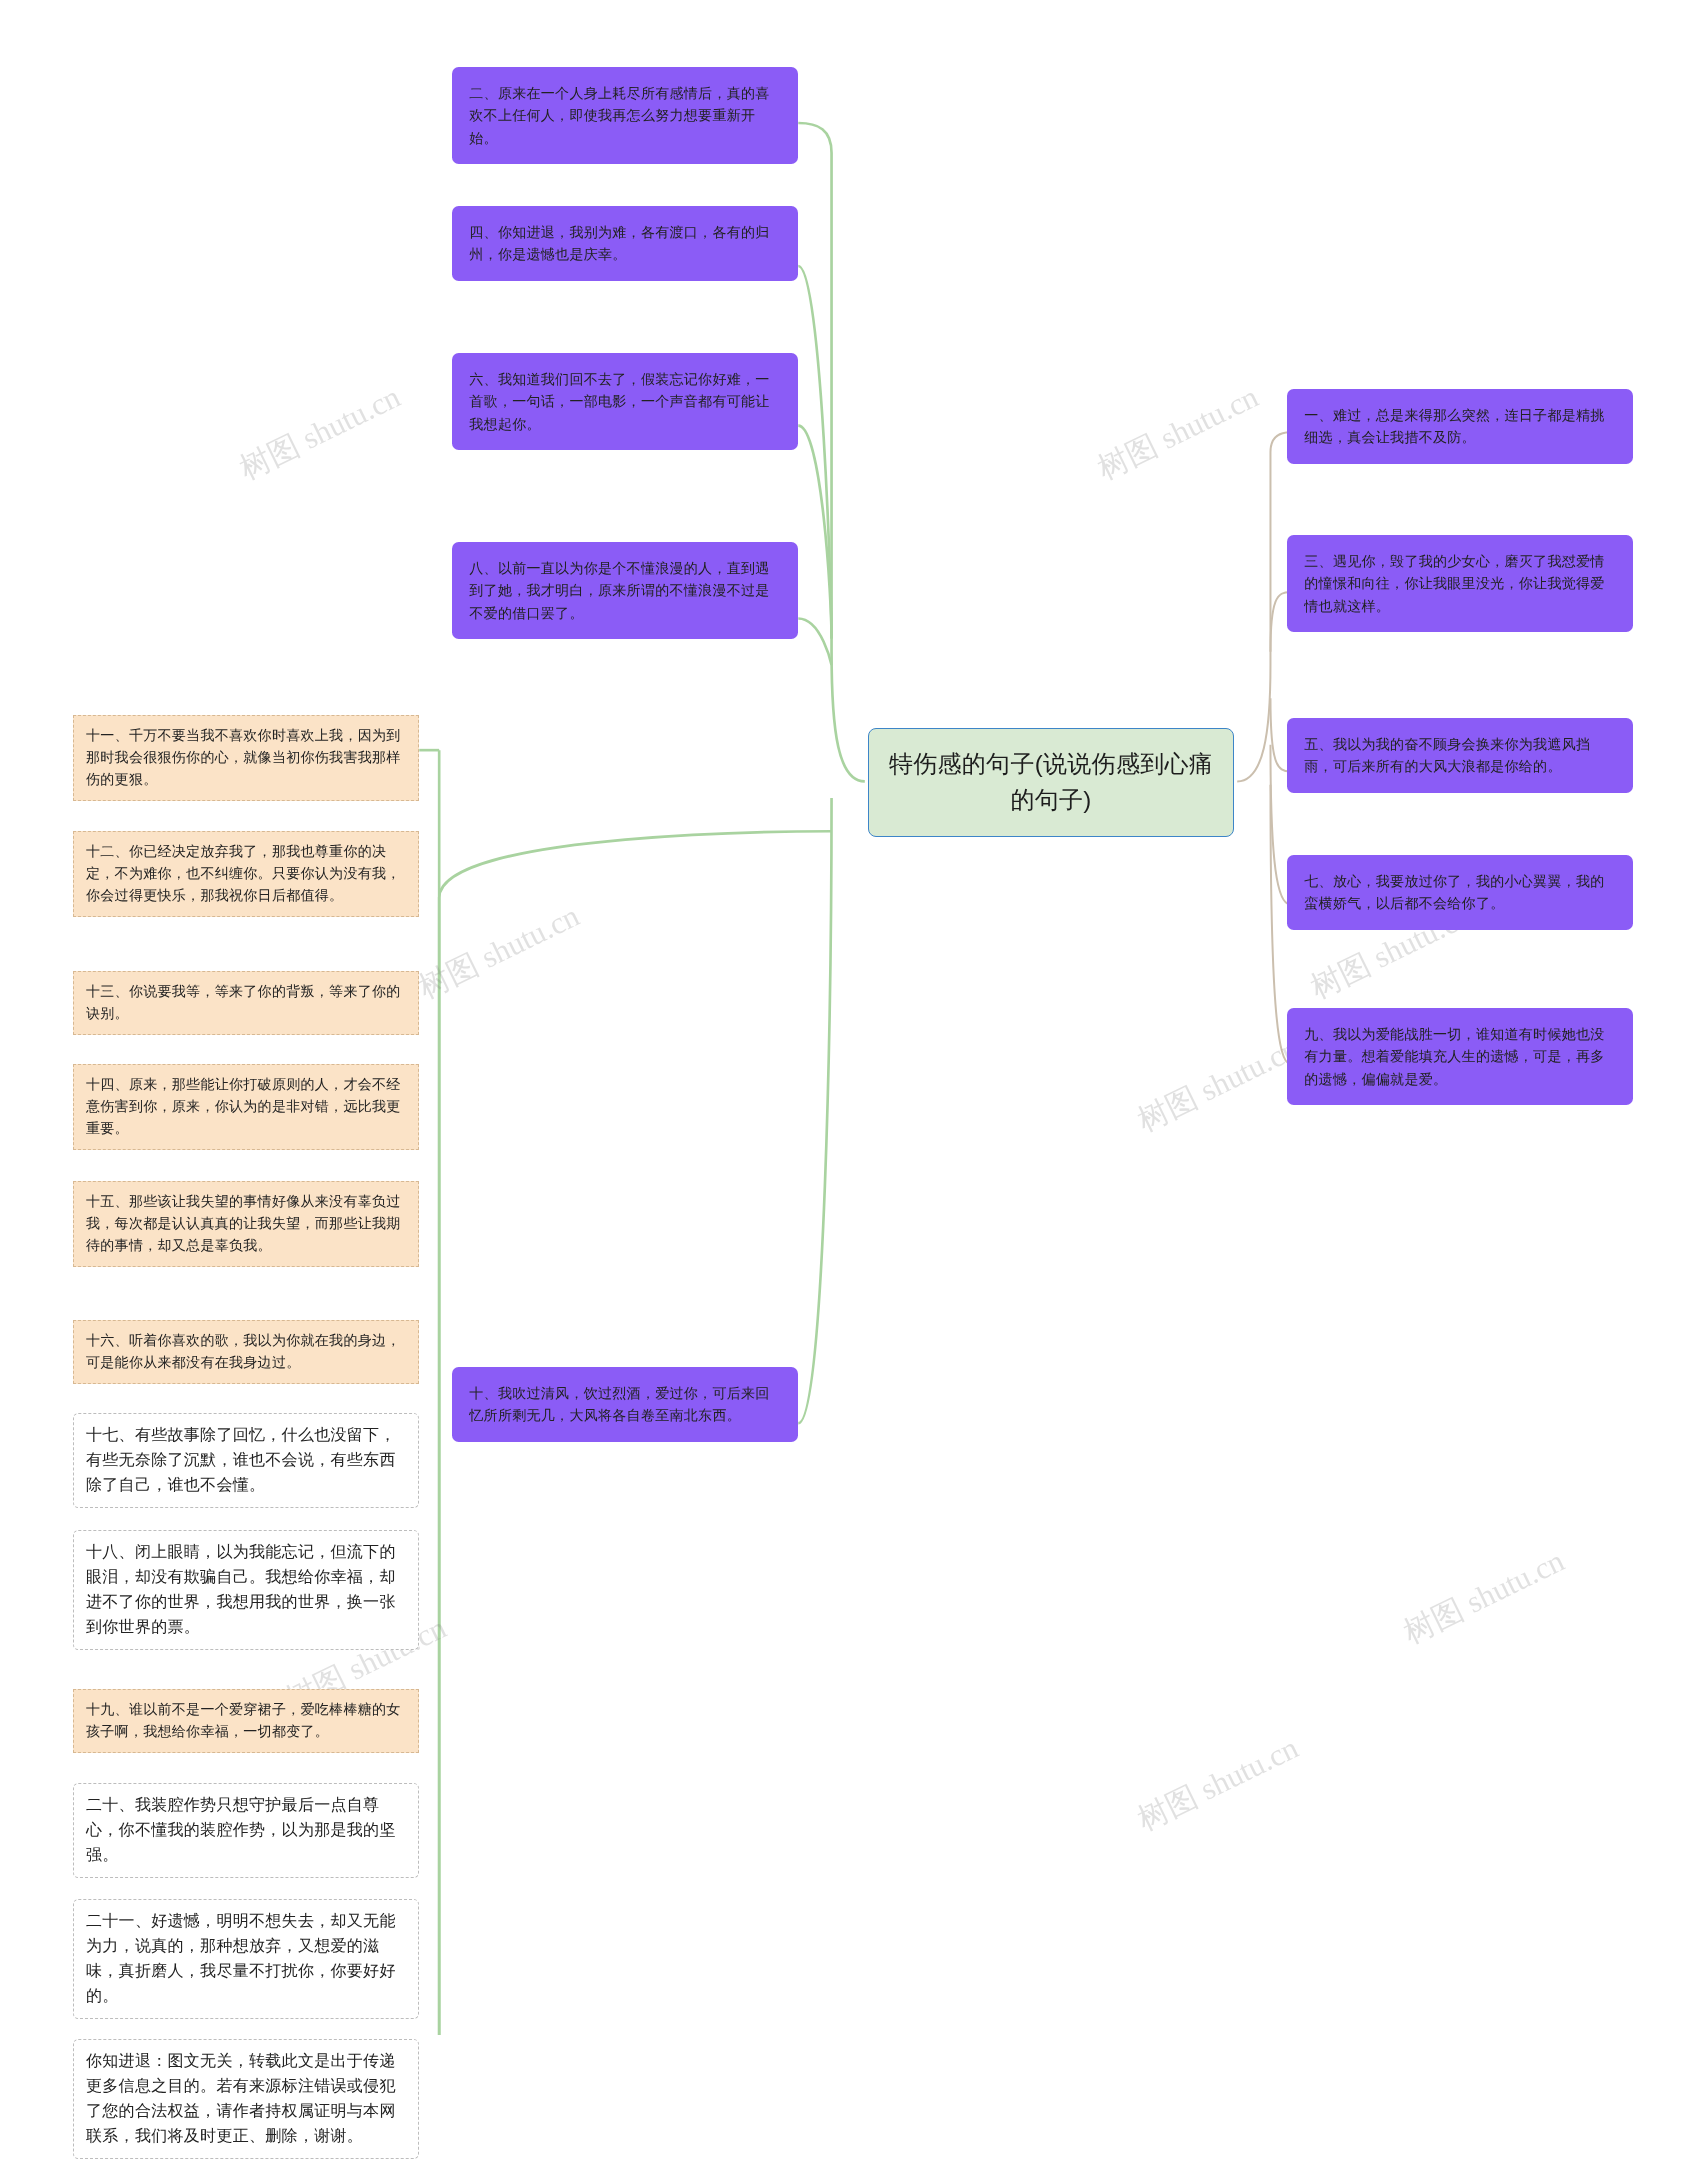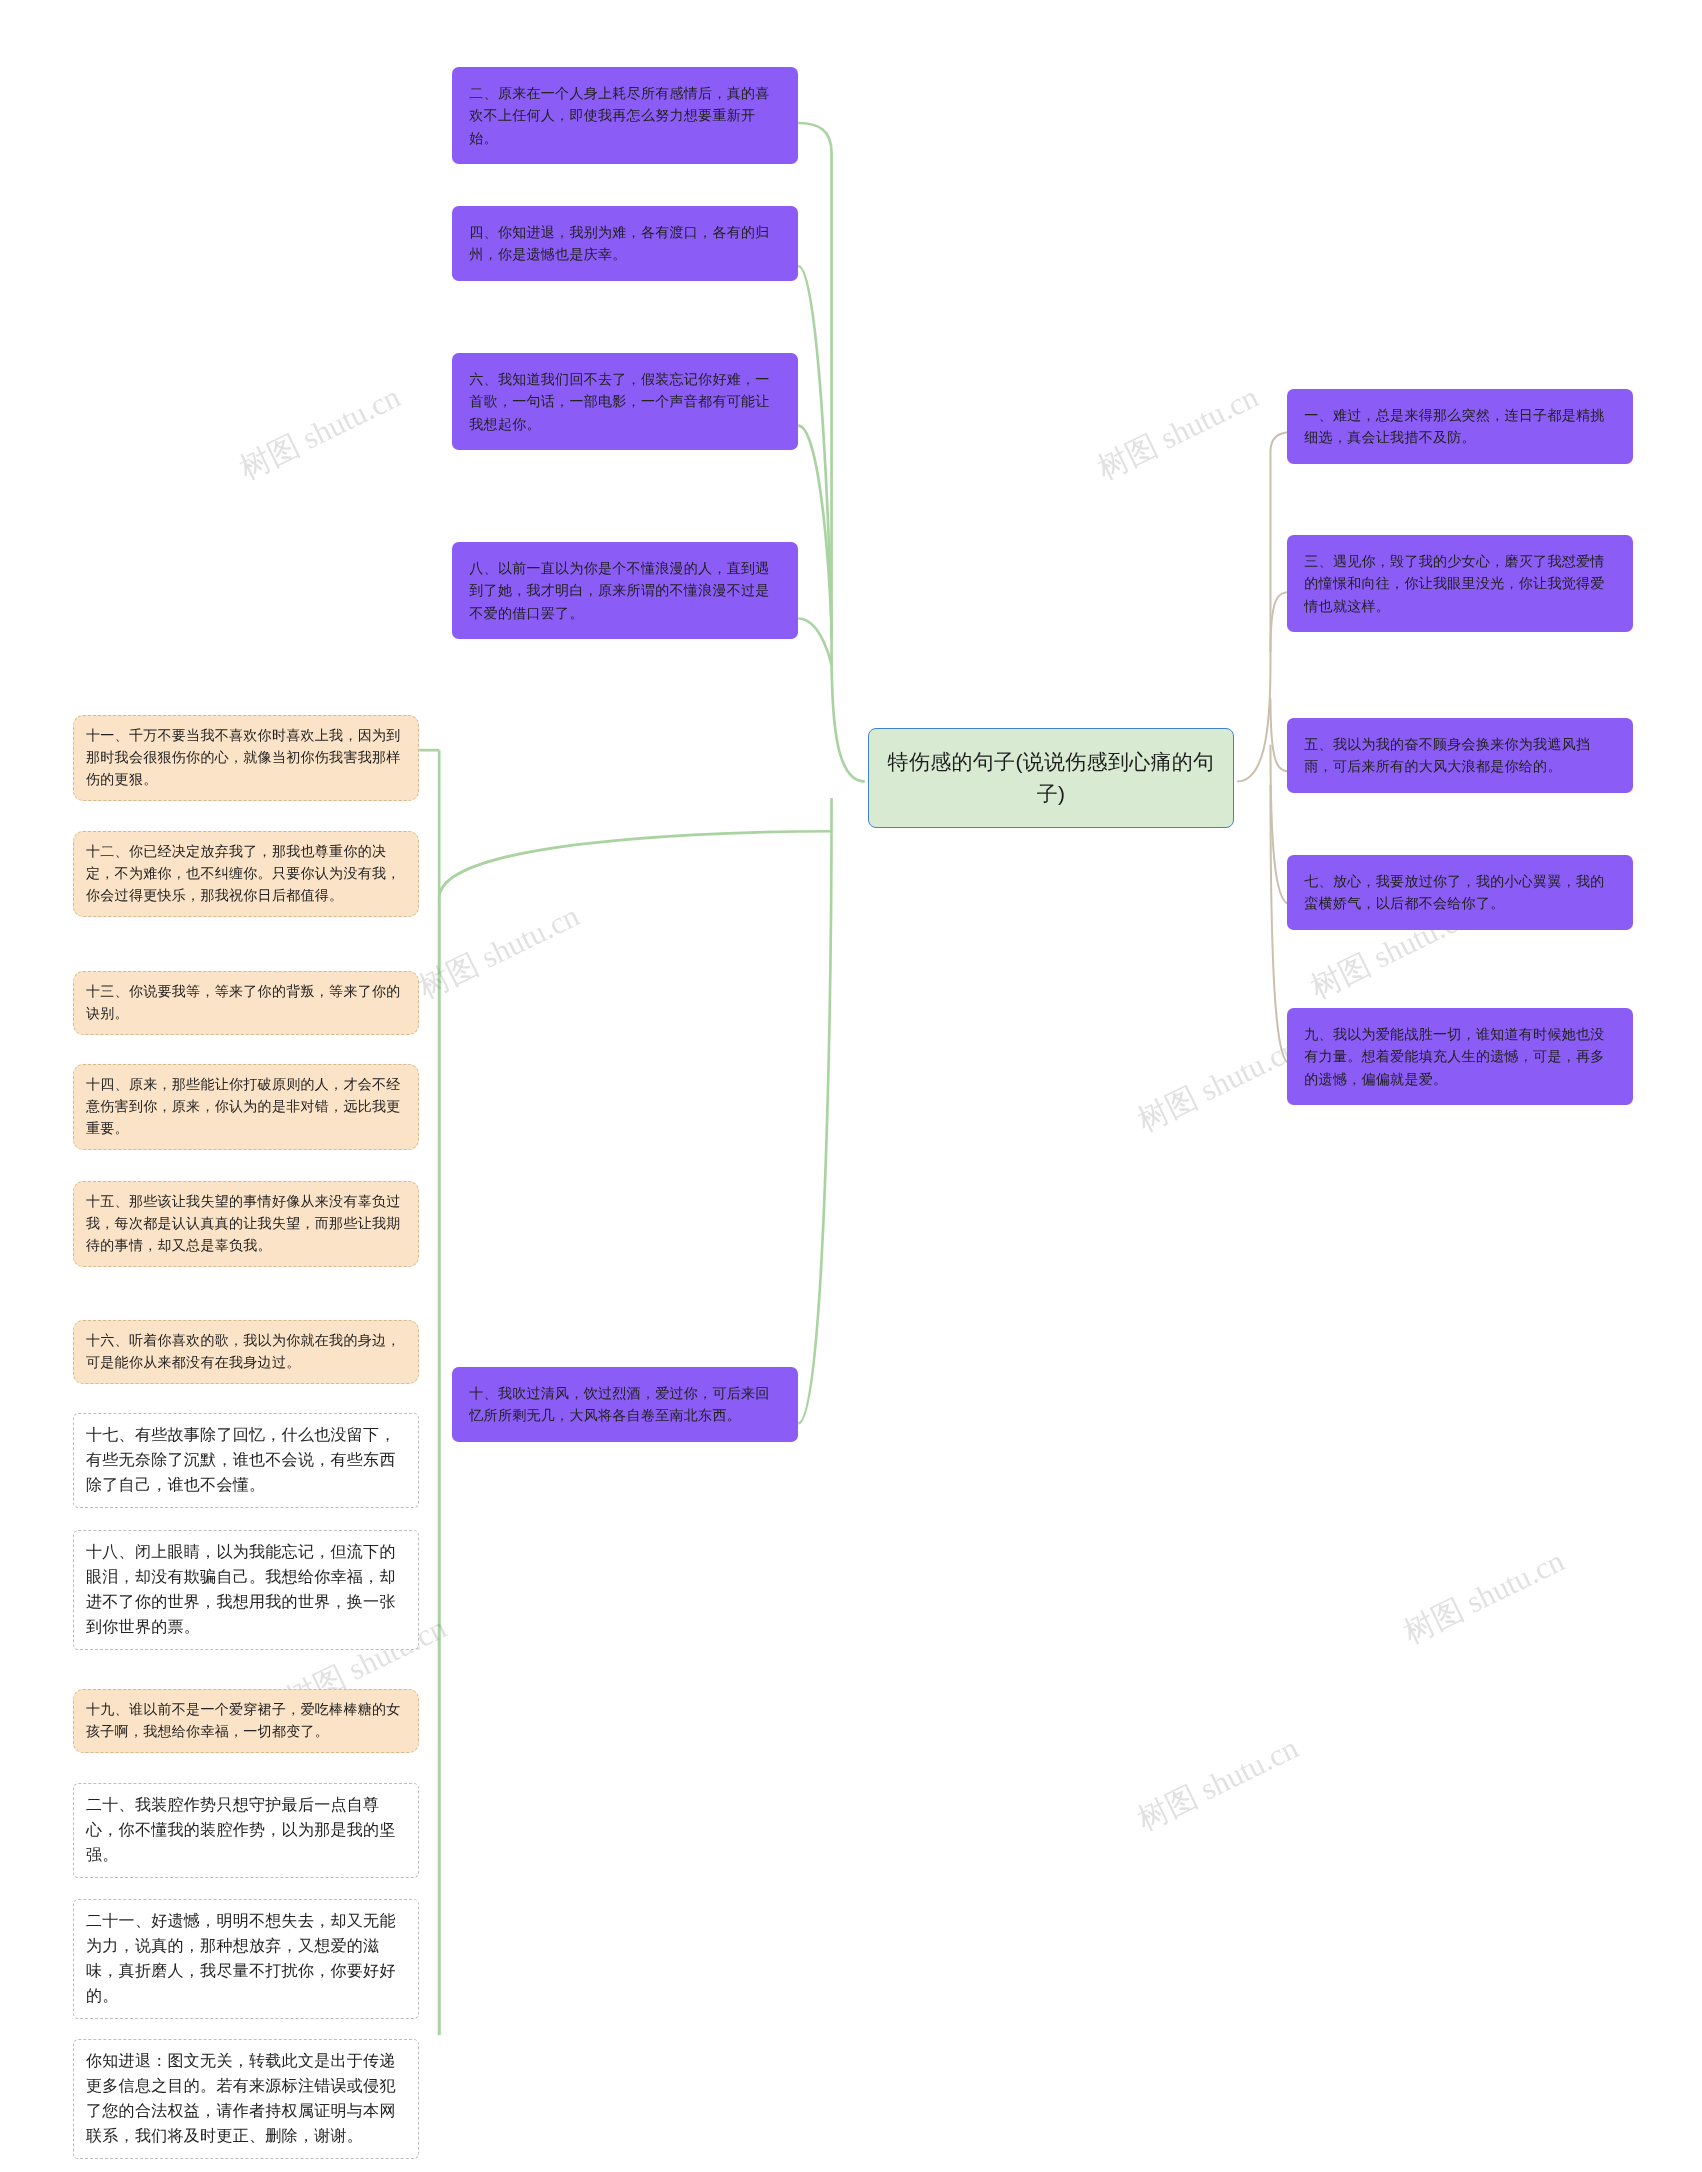--- a/index.html
+++ b/index.html
@@ -38,37 +38,37 @@
   .node-orange {
     background: #8b5cf6;
     padding: 14.6px 17.3px;
     font-size: 14px;
   }
   .node-orange-sm {
     background: #fbe3c7;
     padding: 9.3px 12px;
     font-size: 14px;
     border: 0.7px dashed #d7b892;
-    border-radius: 10px;
+    border-radius: 0;
     line-height: 1.55;
   }
   .node-plain-sm {
     background: #ffffff;
     padding: 9.3px 12px;
     font-size: 16px;
     border: 0.7px dashed #bdbdbd;
     border-radius: 5.3px;
     line-height: 1.55;
   }
   .node-root {
     background: #d9ead3;
     border: 1.3px solid #3d85c8;
     border-radius: 8px;
     padding: 17.3px 16px;
-    font-size: 21px;
+    font-size: 24px;
     text-align: center;
     color: #1d1d1d;
     line-height: 1.5;
   }
   .watermark {
     position: absolute;
     font-size: 31px;
     color: rgba(120,120,120,0.22);
     transform: rotate(-26deg);
     white-space: nowrap;

